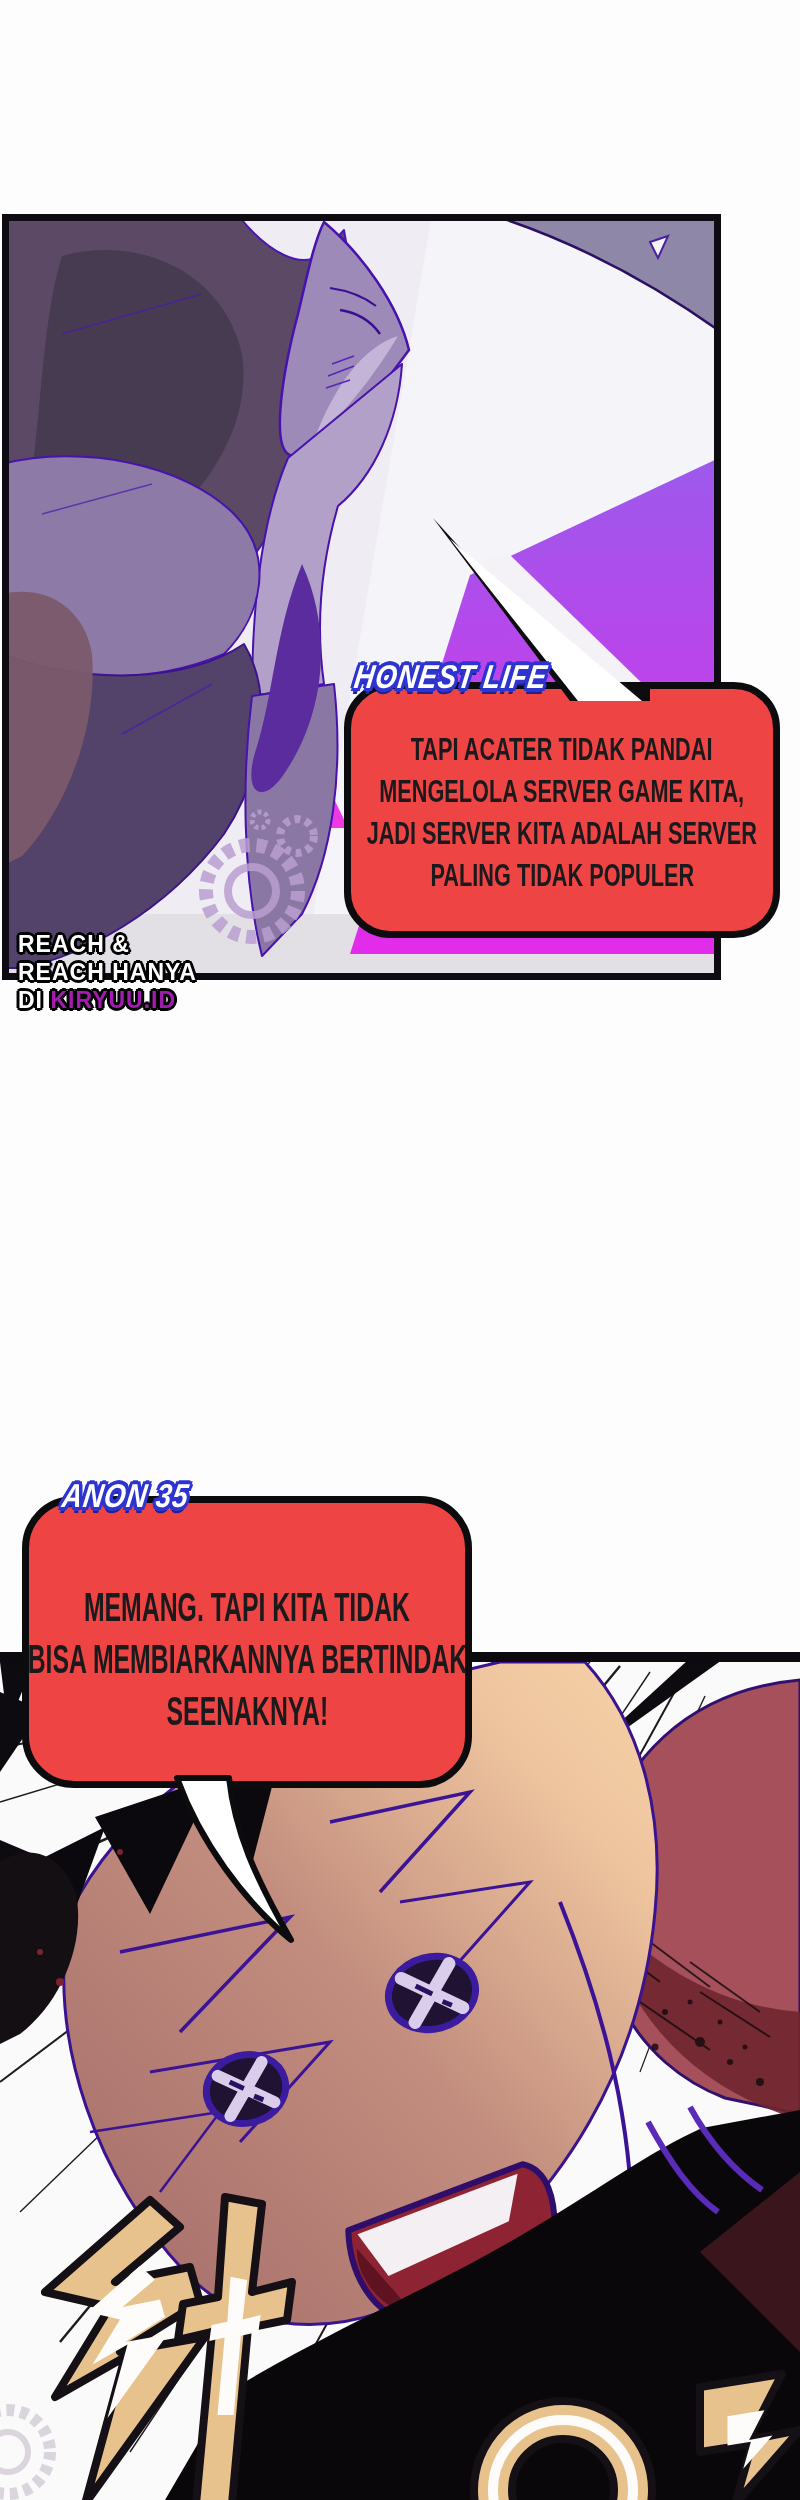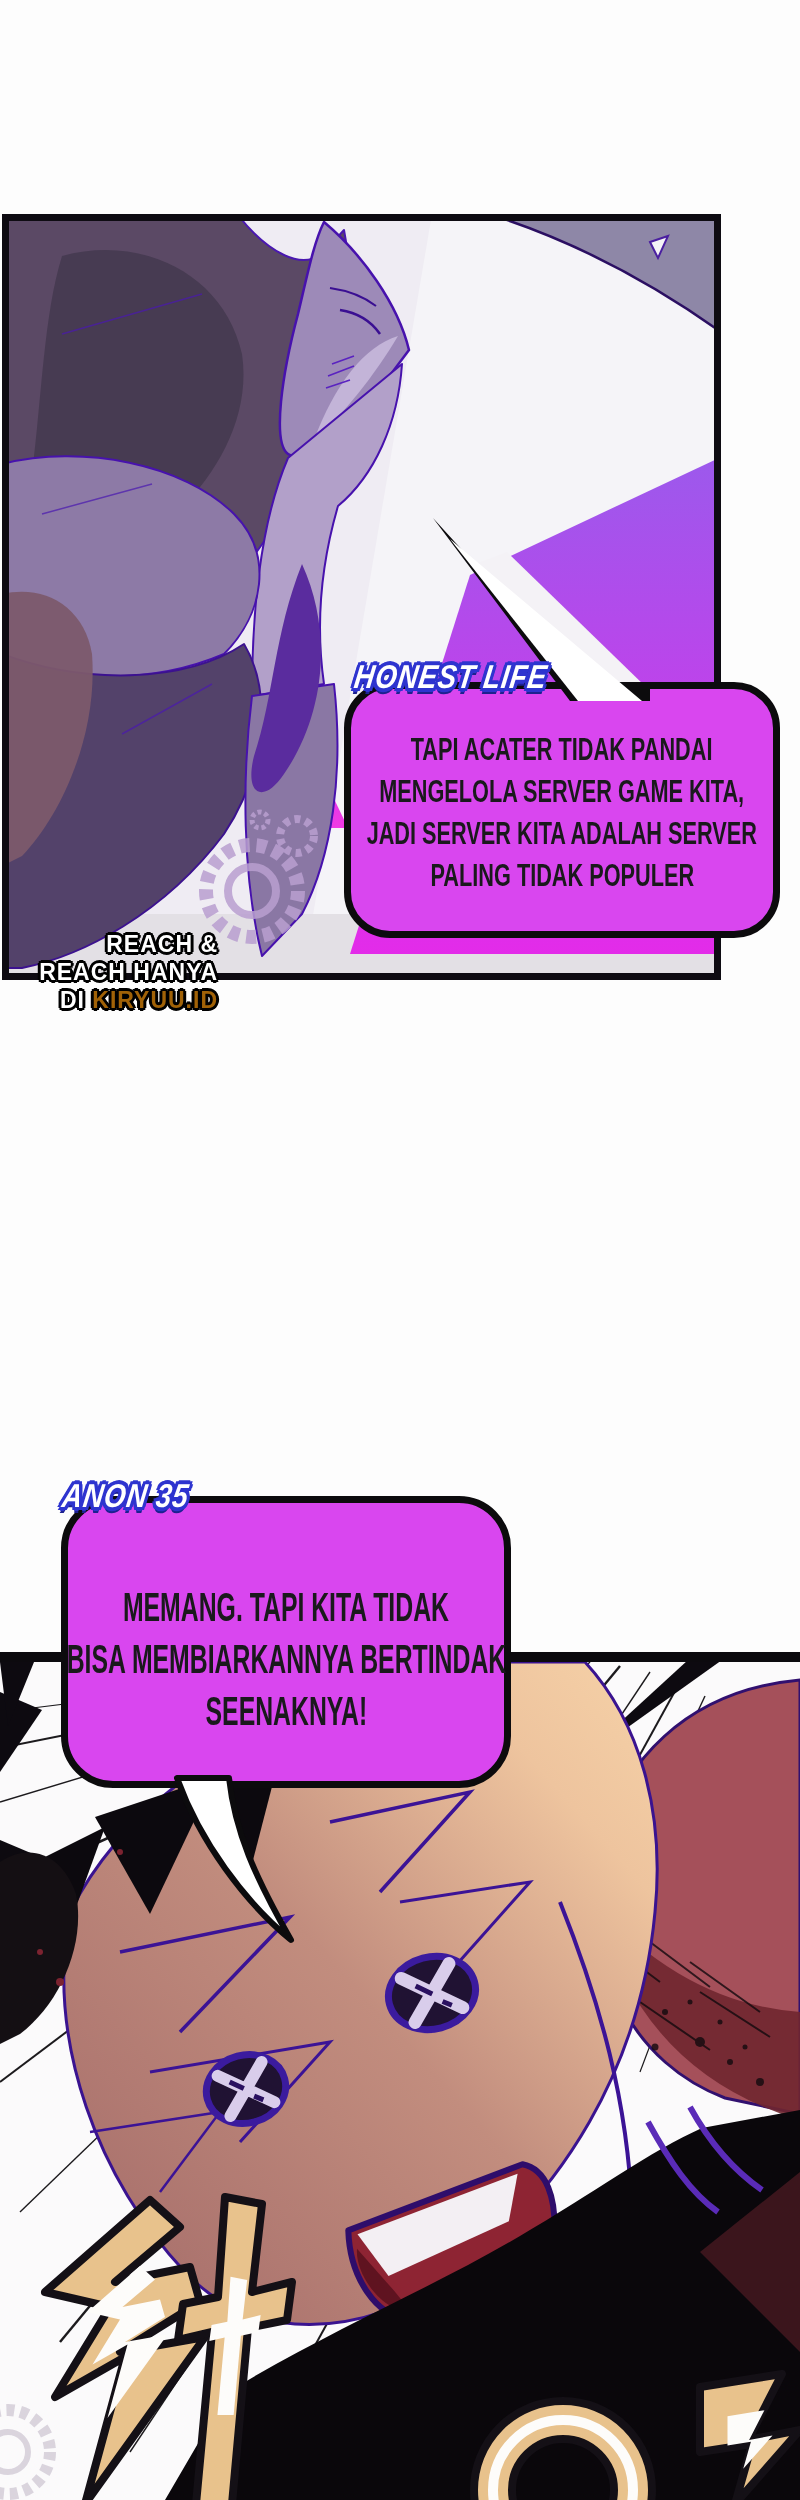--- a/index.html
+++ b/index.html
@@ -2,42 +2,42 @@
 <html><head>
 <meta charset="utf-8">
 <style>
   html,body{margin:0;padding:0;background:#ffffff;}
   #page{position:relative;width:800px;height:2500px;background:#fdfdfd;overflow:hidden;
         font-family:"Liberation Sans",sans-serif;}
   .abs{position:absolute;}
   svg{display:block;}
 
   
-  .bubble{position:absolute;background:#d946ef;border:7px solid #0c0b0d;z-index:3;
+  .bubble{position:absolute;background:#ef4444;border:7px solid #0c0b0d;z-index:3;
           display:flex;flex-direction:column;align-items:center;}
   #bubble1{left:344px;top:682px;width:436px;height:256px;border-radius:46px;padding-top:40px;box-sizing:border-box;}
-  #bubble2{left:22px;top:1496px;width:450px;height:292px;border-radius:52px;padding-top:78px;box-sizing:border-box;margin-left:39px;}
+  #bubble2{left:22px;top:1496px;width:450px;height:292px;border-radius:52px;padding-top:78px;box-sizing:border-box;}
   .bline{display:block;white-space:nowrap;text-align:center;color:#1a191c;font-weight:bold;}
   #bubble1 .bline{font-size:31px;line-height:42px;transform:scaleX(.70);}
   #bubble2 .bline{font-size:40px;line-height:52px;transform:scaleX(.62);}
 
   
   .lbl{position:absolute;z-index:5;font-weight:bold;font-style:italic;color:#ffffff;
        font-size:33px;letter-spacing:1px;transform:skewX(-8deg) scaleX(.84);transform-origin:left bottom;
        text-shadow:-4px 0 #2e34cf,4px 0 #2e34cf,0 -4px #2e34cf,0 4px #2e34cf,
                    -3px -3px #2e34cf,3px 3px #2e34cf,-3px 3px #2e34cf,3px -3px #2e34cf,
                    0 6px 0 #1d2190;}
   #label1{left:352px;top:658px;}
   #label2{left:60px;top:1477px;}
 
-  #watermark{left:18px;top:930px;width:200px;z-index:6;text-align:right;font-weight:bold;
+  #watermark{left:18px;top:930px;width:200px;z-index:6;text-align:left;font-weight:bold;
              font-size:23px;line-height:28px;color:#ffffff;letter-spacing:1px;
              text-shadow:-3px 0 #000,3px 0 #000,0 -3px #000,0 3px #000,
                          -2px -2px #000,2px 2px #000,-2px 2px #000,2px -2px #000;}
-  #watermark .site{color:#a16207;}
+  #watermark .site{color:#a21caf;}
 
   .z1{z-index:1;} .z4{z-index:4;}
 </style>
 </head>
 <body>
 
 <div id="page">
 
   <div class="abs z1" style="left:2px;top:214px;width:719px;height:766px;">
     <svg width="719" height="766" viewBox="0 0 719 766">

